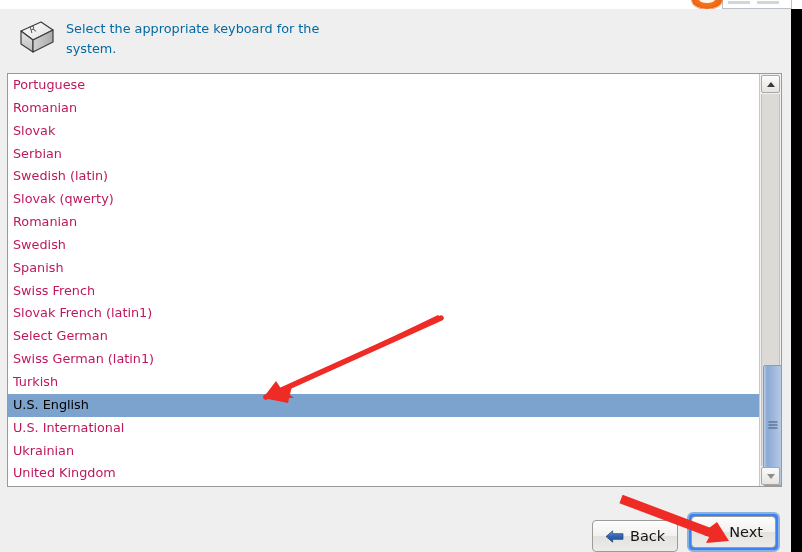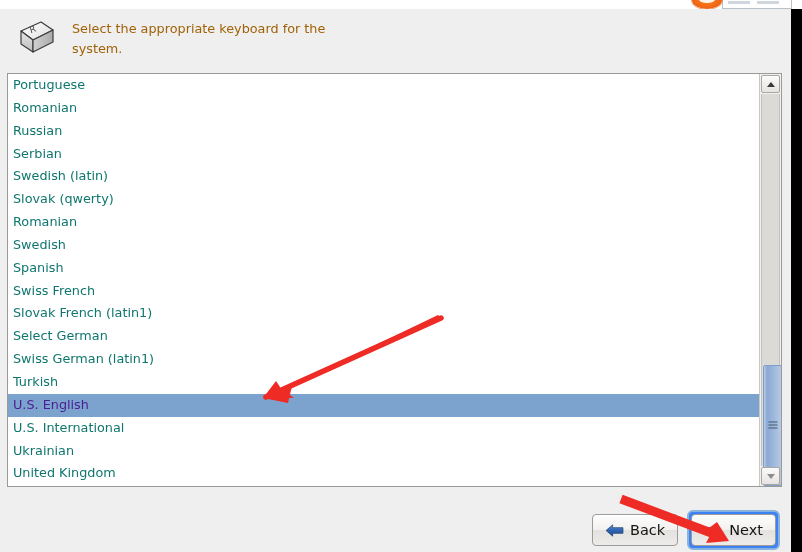--- a/index.html
+++ b/index.html
@@ -83,24 +83,24 @@
     padding: 7px 0 0 10px;
     box-sizing: border-box;
   }
   #keycap-icon {
     width: 46px; height: 40px;
     flex: 0 0 auto;
     margin-top: 3px;
     position: relative;
   }
   #header-text {
-    margin-left: 16px;
+    margin-left: 10px;
     font-size: 12.8px;
     line-height: 20px;
-    color: #a16207;
+    color: #0369a1;
     max-width: 270px;
     padding-top: 3px;
   }
 
   
   #list-frame {
     position: absolute;
     left: 7px; top: 73px;
     width: 775px; height: 414px;
     box-sizing: border-box;
@@ -113,27 +113,27 @@
     flex: 1 1 auto;
     overflow: hidden;
     background: #ffffff;
     position: relative;
   }
   .list-item {
     height: 22.85px;
     line-height: 22.85px;
     padding-left: 5px;
     font-size: 12.8px;
-    color: #0f766e;
+    color: #be185d;
     white-space: nowrap;
     box-sizing: border-box;
   }
   .list-item.selected {
     background: #7ba3cd;
-    color: #4c1d95;
+    color: #000000;
   }
 
   
   #scrollbar {
     flex: 0 0 auto;
     width: 22px;
     background: #f1f0ee;
     border-left: 1px solid #c9c7c4;
     box-sizing: border-box;
     position: relative;
@@ -200,21 +200,21 @@
   }
 
   
   #button-bar {
     position: absolute;
     left: 0; top: 508px;
     width: 791px;
     height: 44px;
     display: flex;
     justify-content: flex-end;
-    align-items: center;
+    align-items: flex-end;
     padding-right: 11px;
     box-sizing: border-box;
   }
   .dlg-button {
     height: 32px;
     min-width: 80px;
     display: flex;
     align-items: center;
     justify-content: center;
     gap: 6px;
@@ -289,21 +289,21 @@
       <text x="22" y="14" font-family="DejaVu Sans, sans-serif" font-size="9" fill="#4a4a4a" transform="rotate(-23 22 14) skewX(-6)">R</text>
     </svg>
   </div>
   <div id="header-text">Select the appropriate keyboard for the system.</div>
 </div>
 
 <div id="list-frame">
   <div id="list-viewport">
       <div class="list-item">Portuguese</div>
       <div class="list-item">Romanian</div>
-      <div class="list-item">Russian</div>
+      <div class="list-item">Slovak</div>
       <div class="list-item">Serbian</div>
       <div class="list-item">Swedish (latin)</div>
       <div class="list-item">Slovak (qwerty)</div>
       <div class="list-item">Romanian</div>
       <div class="list-item">Swedish</div>
       <div class="list-item">Spanish</div>
       <div class="list-item">Swiss French</div>
       <div class="list-item">Slovak French (latin1)</div>
       <div class="list-item">Select German</div>
       <div class="list-item">Swiss German (latin1)</div>

